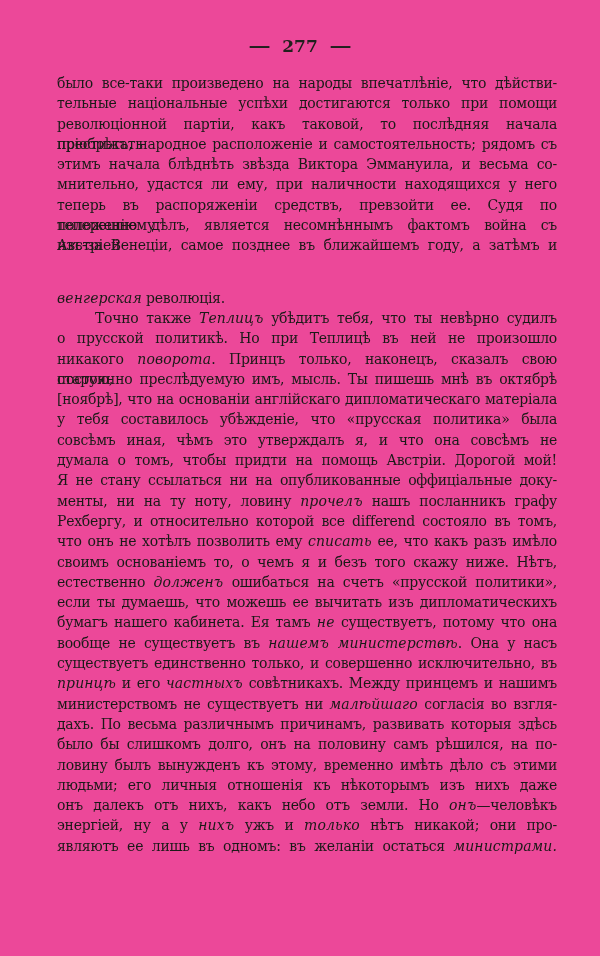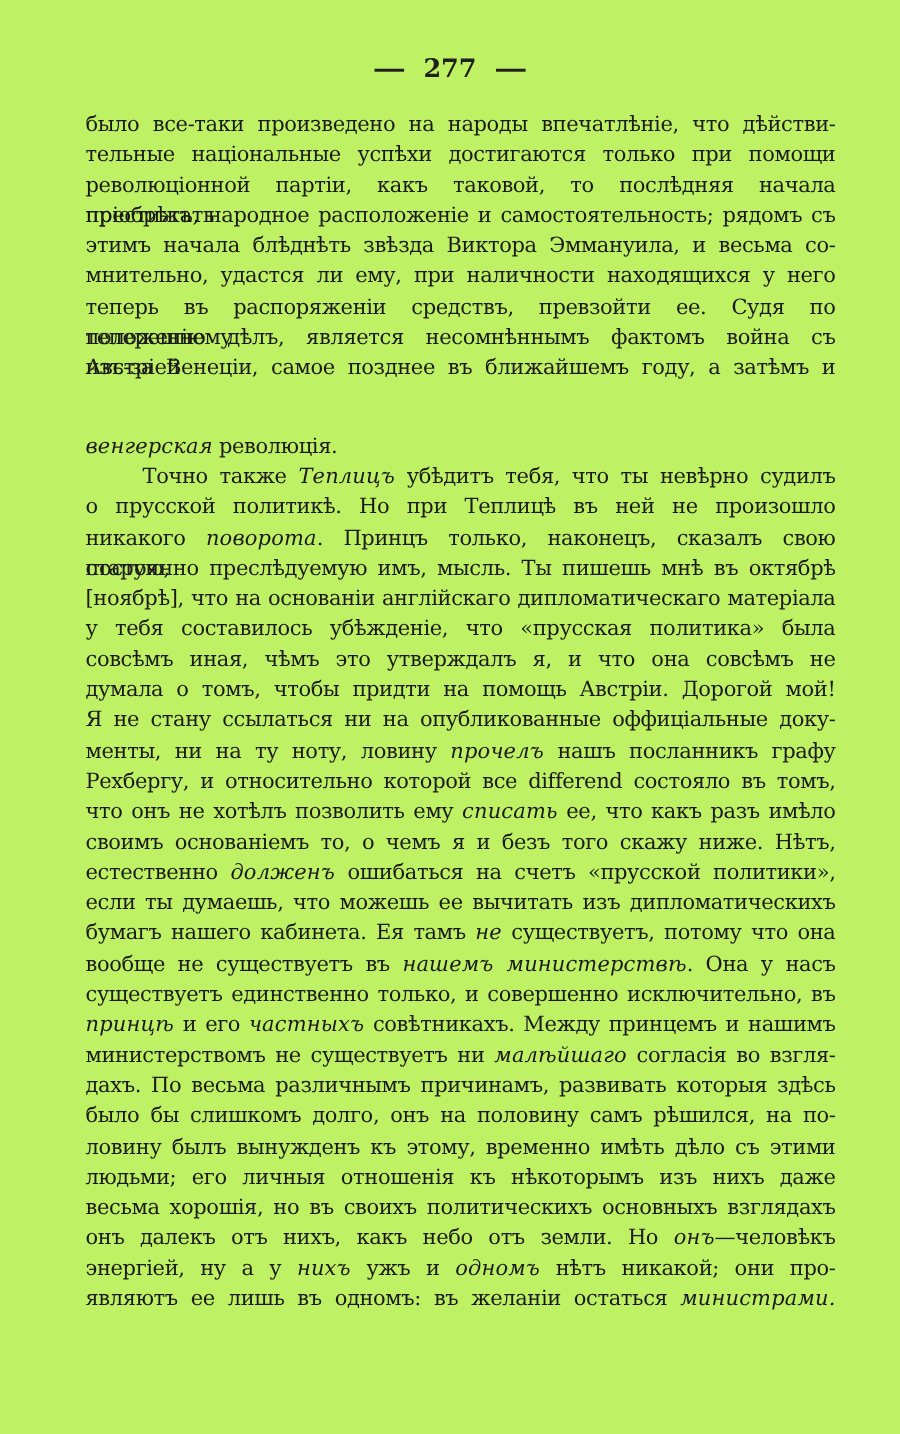--- a/index.html
+++ b/index.html
@@ -7,21 +7,21 @@
     padding: 0;
     width: 600px;
     height: 956px;
     overflow: hidden;
     background: #fbfbfa;
   }
   .page {
     position: relative;
     width: 600px;
     height: 956px;
-    background: #bef264;
+    background: #ec4899;
     color: #1b1a18;
     font-family: "DejaVu Serif", serif;
   }
   .page-header {
     position: absolute;
     top: 36px;
     left: 0;
     width: 100%;
     text-align: center;
     font-size: 17px;
@@ -97,18 +97,17 @@
       <div class="line"><span>если ты думаешь, что можешь ее вычитать изъ дипломатическихъ</span></div>
       <div class="line"><span>бумагъ нашего кабинета. Ея тамъ </span><i>не</i><span> существуетъ, потому что она</span></div>
       <div class="line"><span>вообще не существуетъ въ </span><i>нашемъ министерствѣ</i><span>. Она у насъ</span></div>
       <div class="line"><span>существуетъ единственно только, и совершенно исключительно, въ</span></div>
       <div class="line"><i>принцѣ</i><span> и его </span><i>частныхъ</i><span> совѣтникахъ. Между принцемъ и нашимъ</span></div>
       <div class="line"><span>министерствомъ не существуетъ ни </span><i>малѣйшаго</i><span> согласія во взгля-</span></div>
       <div class="line"><span>дахъ. По весьма различнымъ причинамъ, развивать которыя здѣсь</span></div>
       <div class="line"><span>было бы слишкомъ долго, онъ на половину самъ рѣшился, на по-</span></div>
       <div class="line"><span>ловину былъ вынужденъ къ этому, временно имѣть дѣло съ этими</span></div>
       <div class="line"><span>людьми; его личныя отношенія къ нѣкоторымъ изъ нихъ даже</span></div>
-      <div class="line"><span>весьма хорошія, но въ своихъ политическихъ основныхъ взглядахъ</span></div>
       <div class="line"><span>онъ далекъ отъ нихъ, какъ небо отъ земли. Но </span><i>онъ</i><span>—человѣкъ</span></div>
-      <div class="line"><span>энергіей, ну а у </span><i>нихъ</i><span> ужъ и </span><i>одномъ</i><span> нѣтъ никакой; они про-</span></div>
+      <div class="line"><span>энергіей, ну а у </span><i>нихъ</i><span> ужъ и </span><i>только</i><span> нѣтъ никакой; они про-</span></div>
       <div class="line"><span>являютъ ее лишь въ одномъ: въ желаніи остаться </span><i>министрами.</i></div>
     </div>
 </div>
 
 </body></html>

